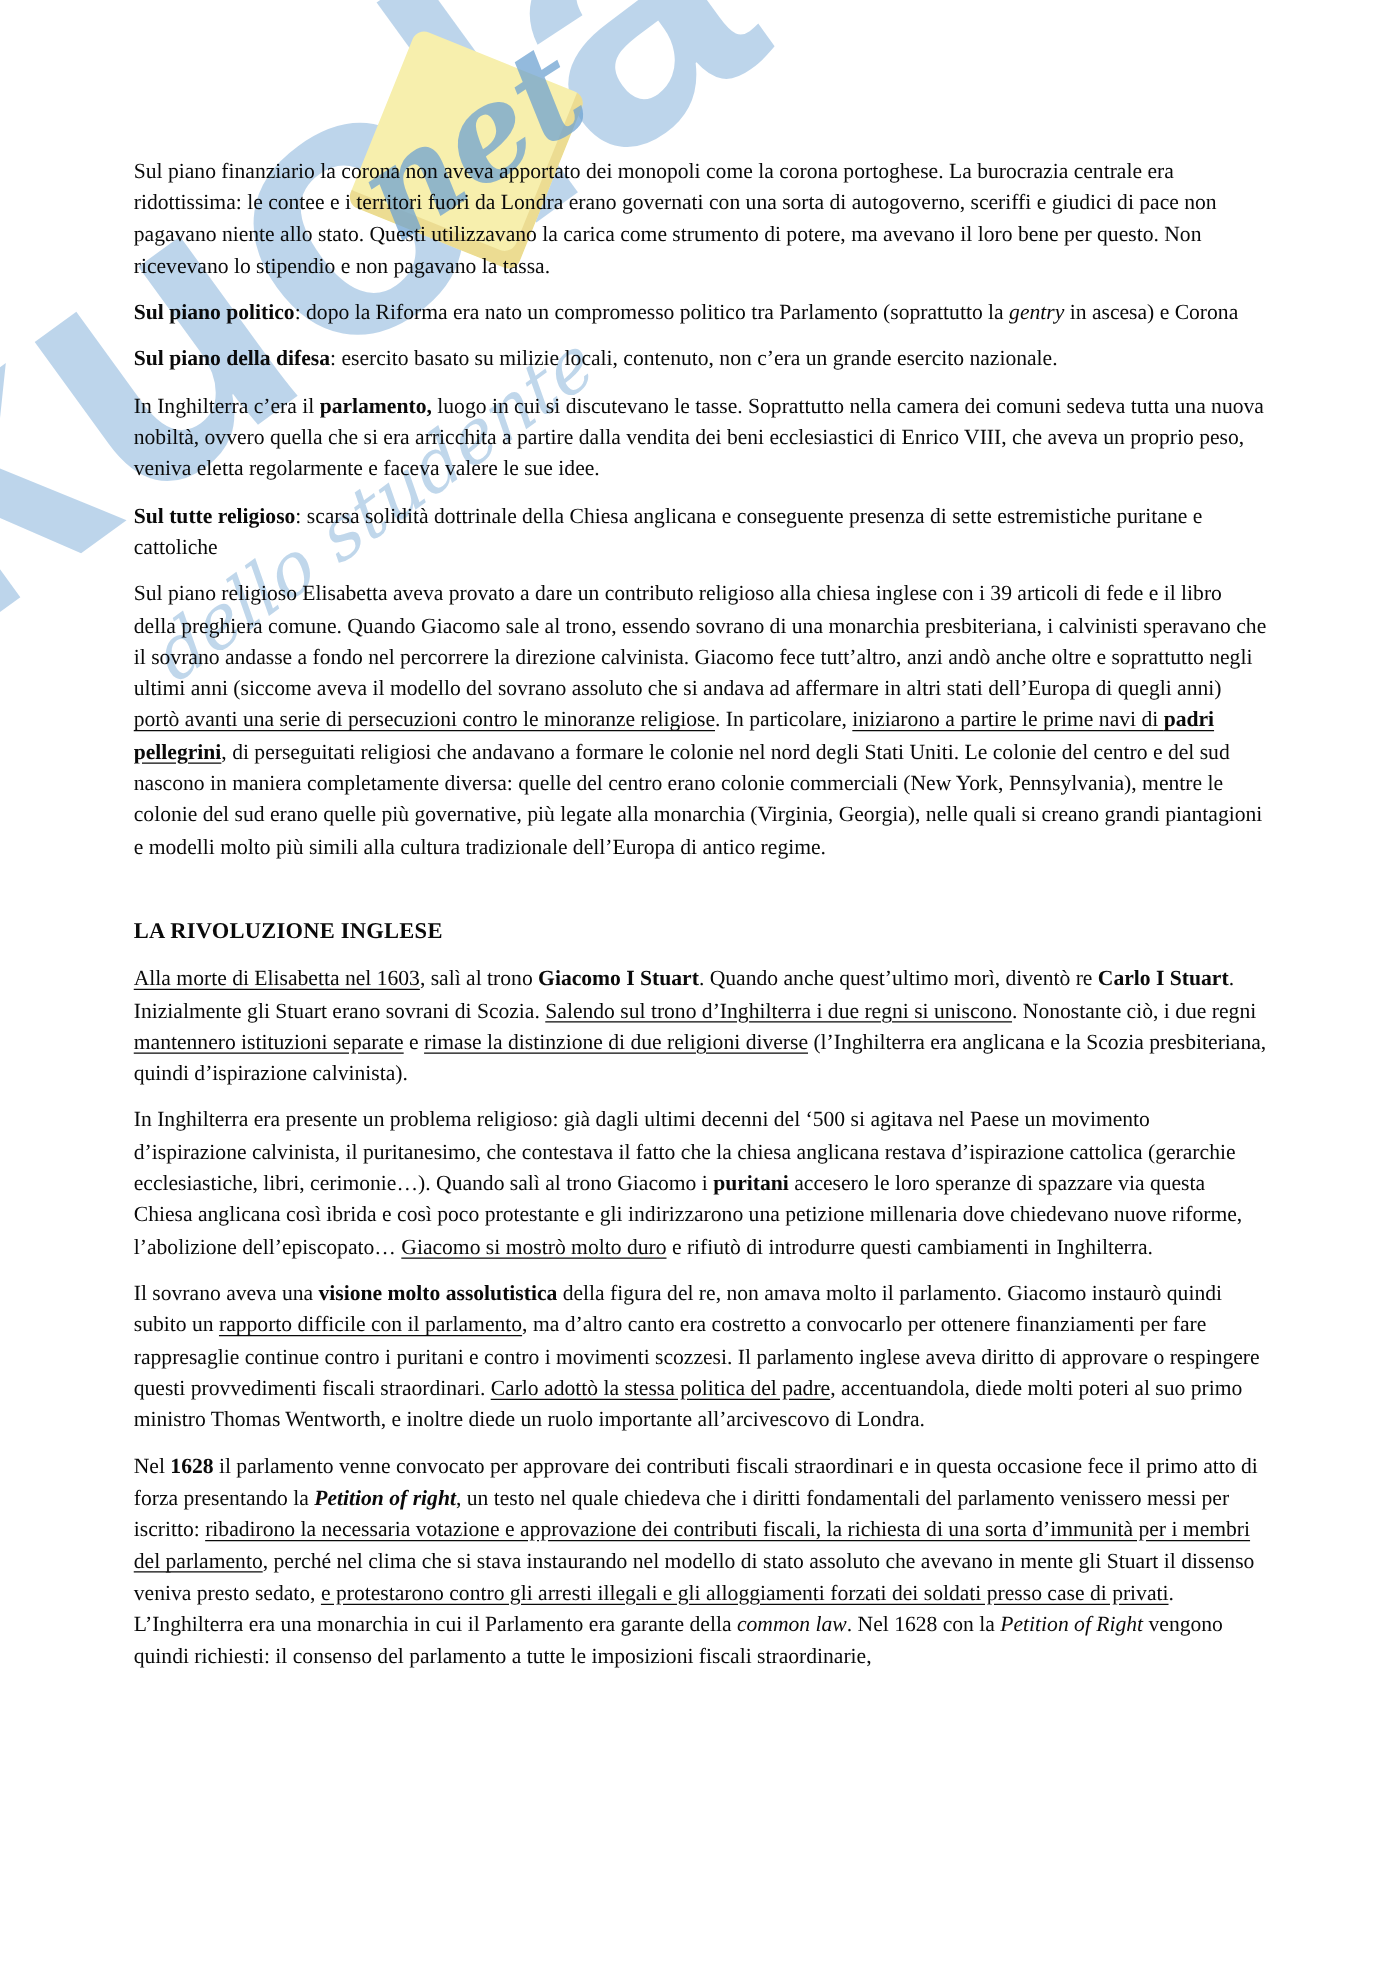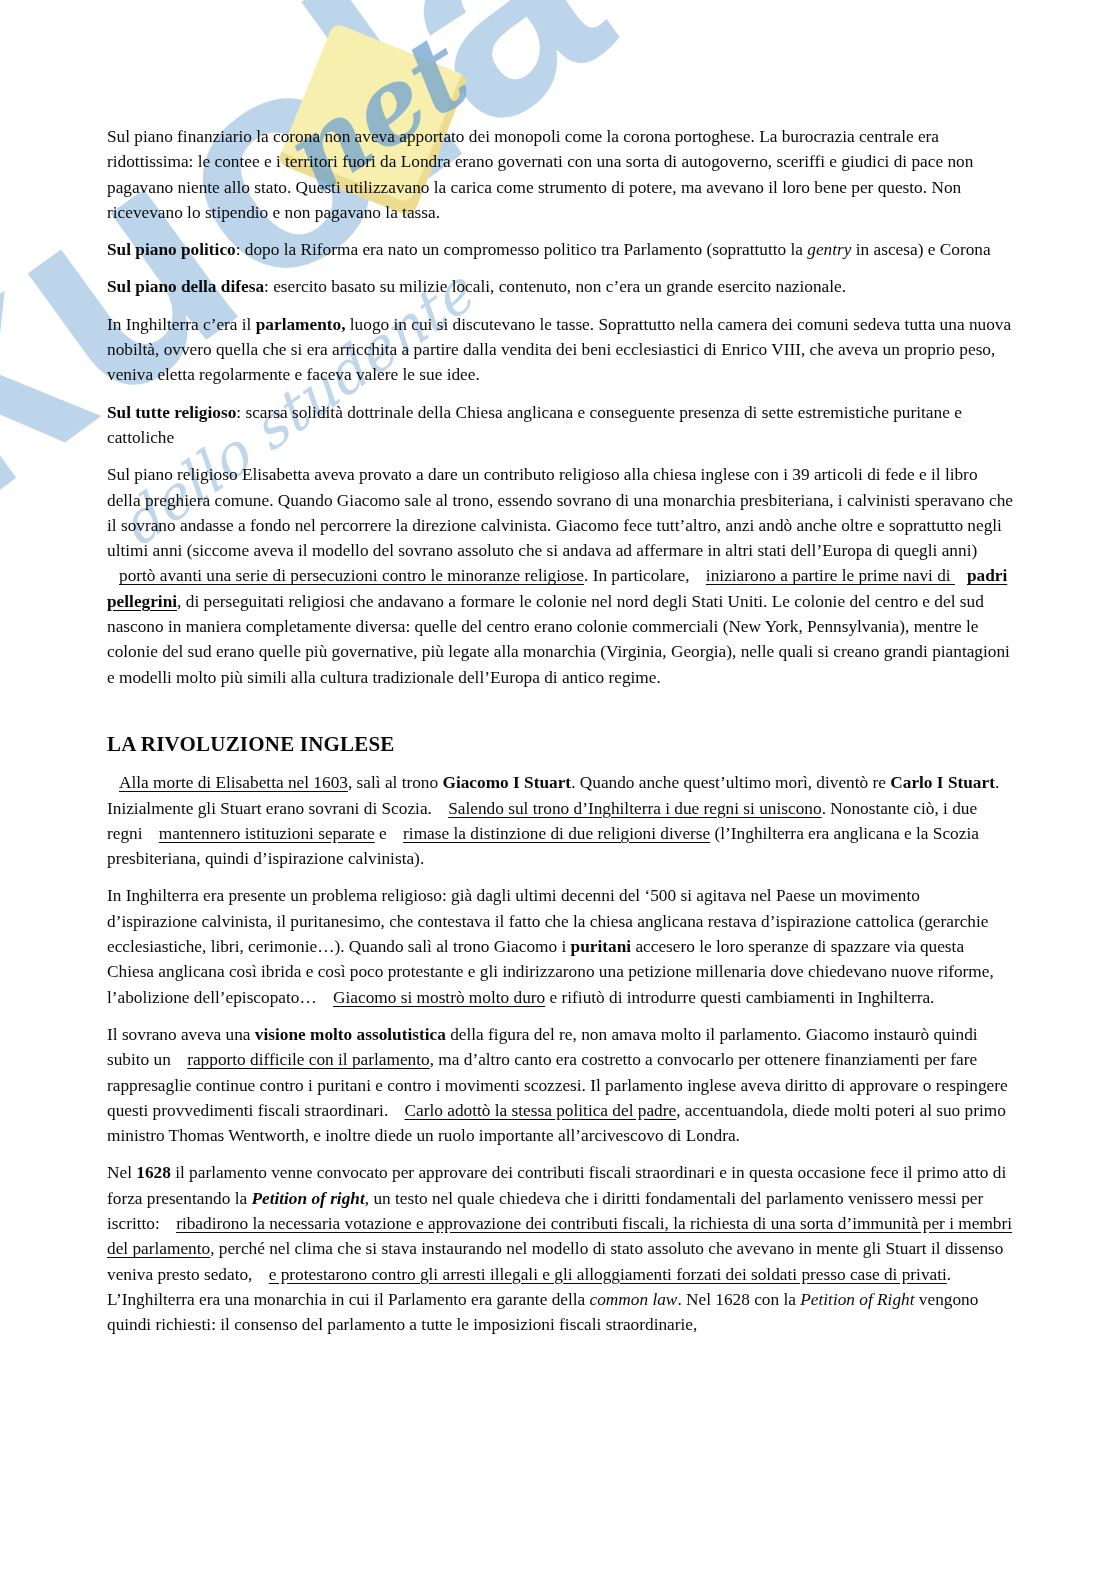--- a/index.html
+++ b/index.html
@@ -55,29 +55,29 @@
     transform:rotate(-33deg);
     white-space:nowrap;
   }
   
   .content{
     position:absolute;left:107px;top:124px;width:906px;z-index:1;
     text-align:left;
   }
   .content p.paragraph{margin:0 0 12px 0;}
   .content h2.heading{
-    font-size:21px;
+    font-size:18px;
     font-weight:bold;
     letter-spacing:0.2px;
     margin:42px 0 13px 0;
     line-height:25.3px;
   }
   .b{font-weight:bold;}
   .i{font-style:italic;}
-  .u{text-decoration:underline;text-underline-offset:2.5px;margin-left:12px;}
+  .u{text-decoration:underline;text-underline-offset:2.5px;}
 </style>
 </head>
 <body>
 
 <div class="page">
 
   <div class="watermark">
     <div class="wm-rotor">
       <span class="wm-word">Skuola</span>
       <span class="wm-tagline">dello studente</span>

